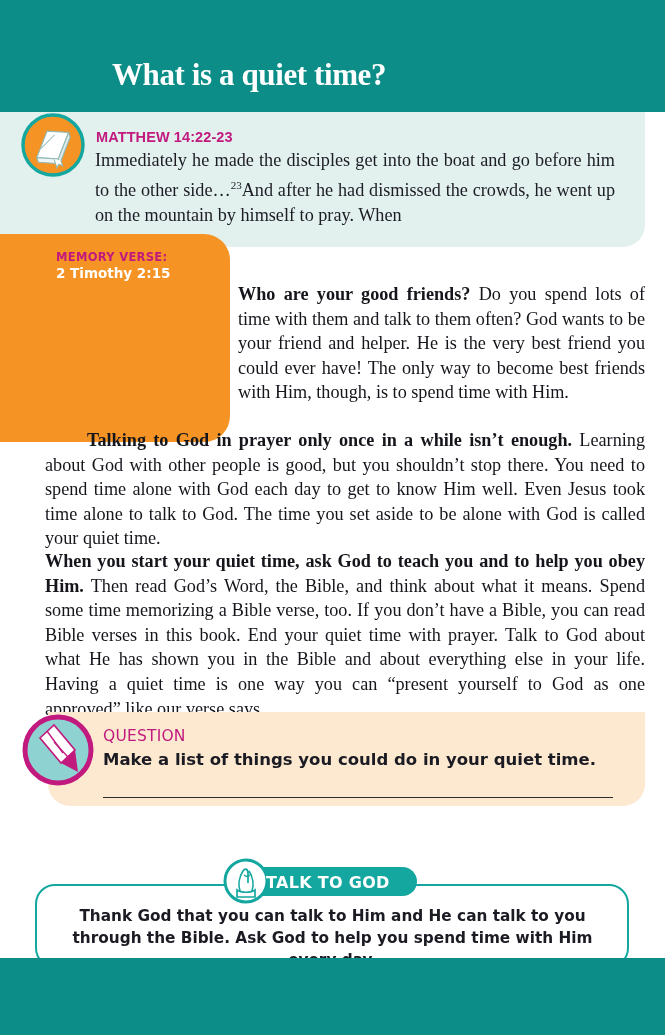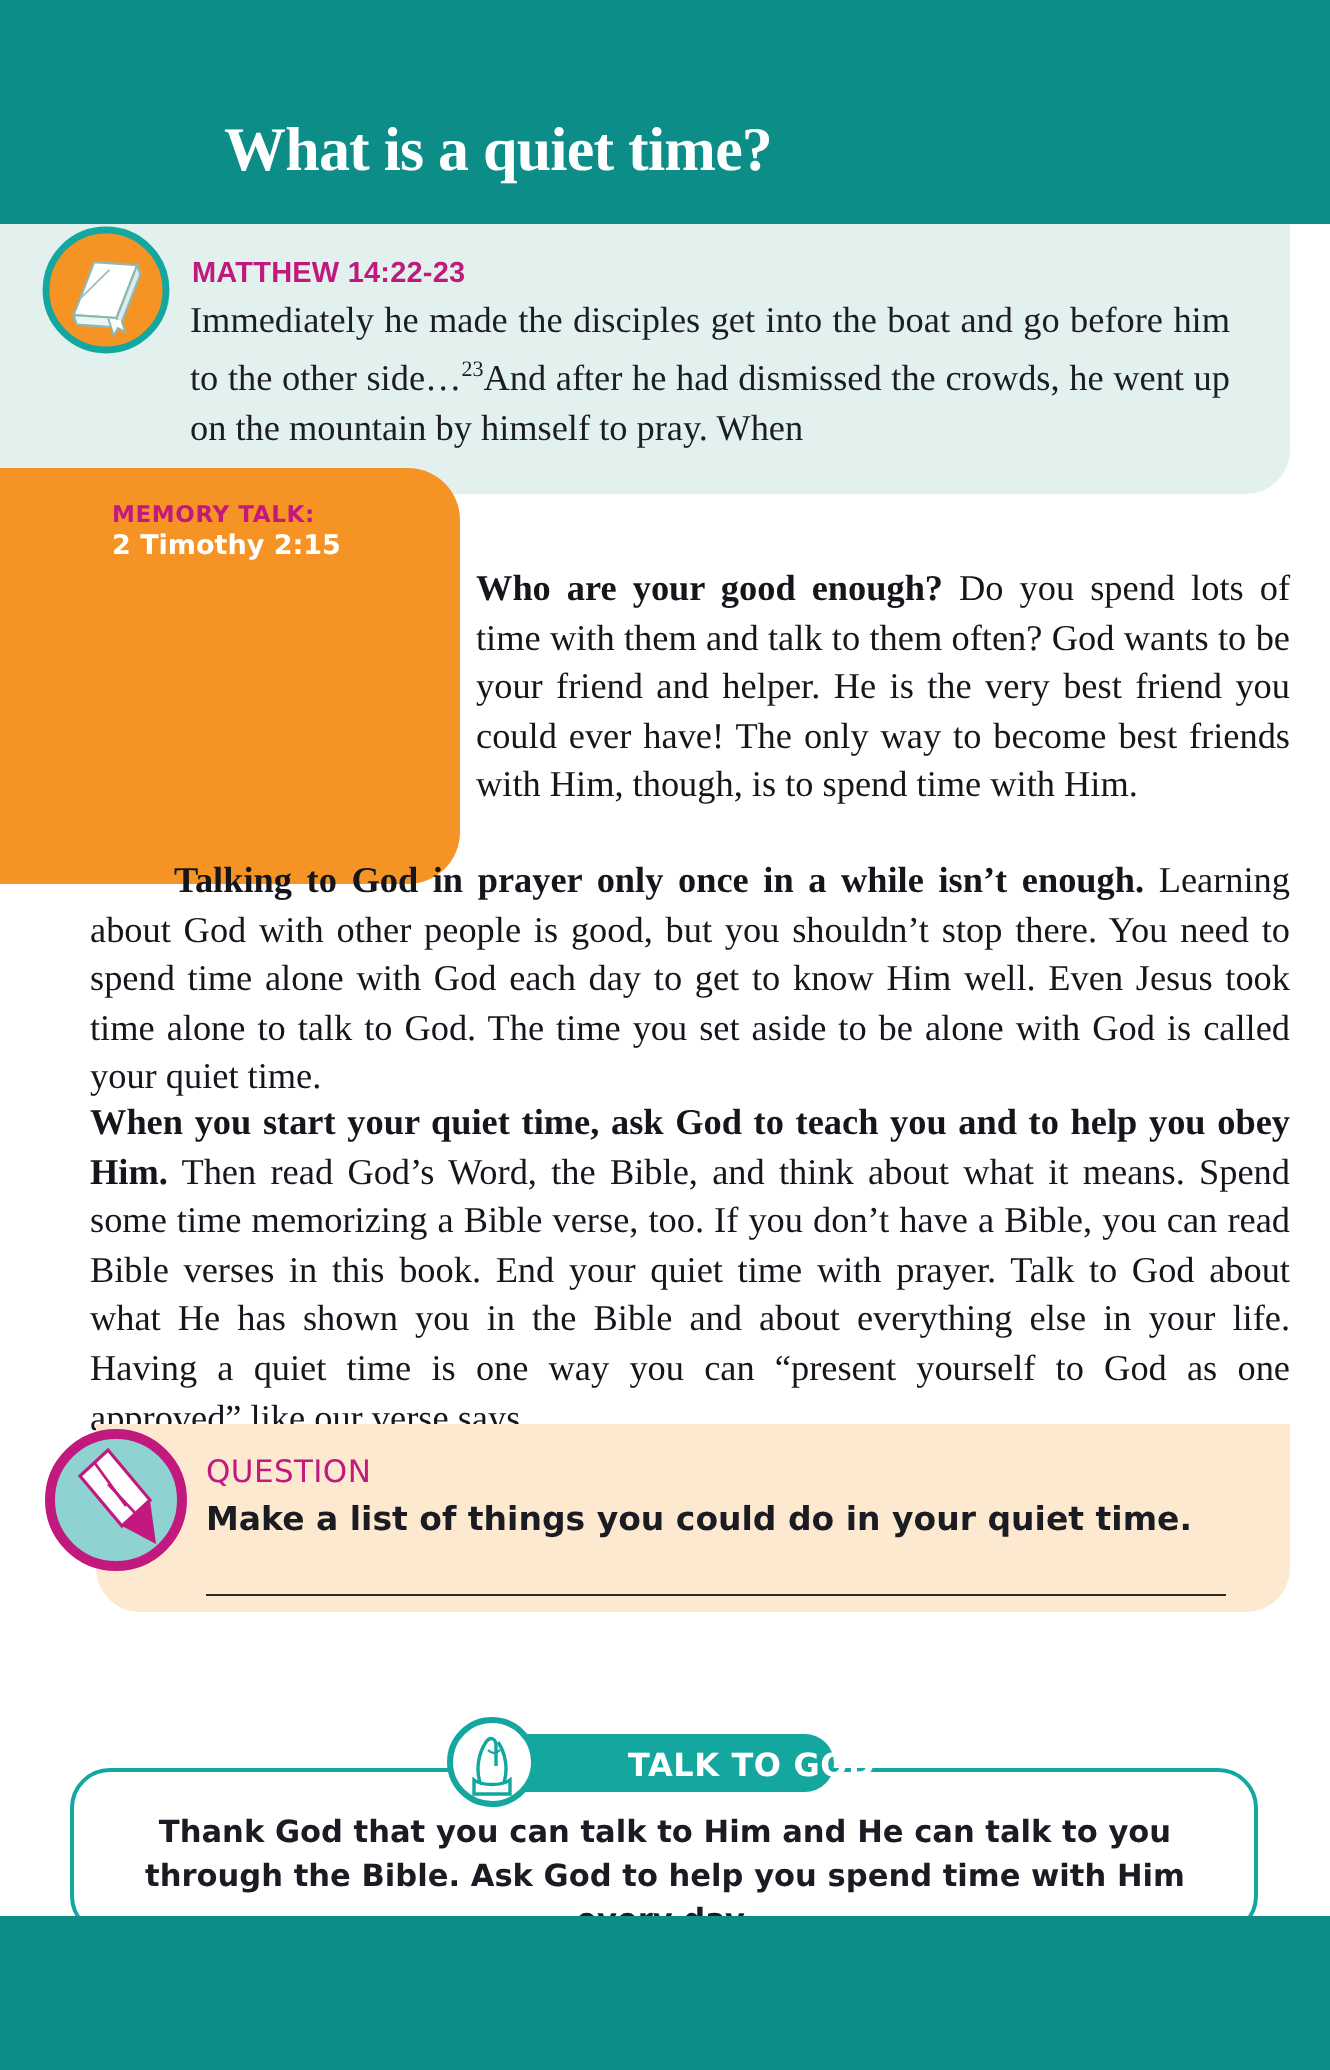--- a/index.html
+++ b/index.html
@@ -124,21 +124,20 @@
   }
   .ttg-pill {
     position: absolute; left: 225px; top: 867px; width: 192px; height: 29px;
     background: #13a7a0; border-radius: 14.5px;
   }
   .ttg-pill-label {
     position: absolute; left: 266px; top: 873px; width: 150px;
     font-family: "DejaVu Sans", sans-serif;
     font-size: 16px; font-weight: bold; letter-spacing: 0.3px;
     color: #ffffff;
-    margin-left: 48px;
   }
   .ttg-icon { position: absolute; left: 222px; top: 857px; width: 48px; height: 48px; }
   .ttg-text {
     position: absolute; left: 60px; top: 905px; width: 545px;
     font-family: "DejaVu Sans", sans-serif;
     font-size: 15.3px; line-height: 22px; font-weight: bold;
     color: #1b1b23; text-align: center;
   }
 
   
@@ -167,24 +166,24 @@
     </g>
   </svg>
   <div class="scripture-ref">MATTHEW 14:22-23</div>
   <div class="scripture-text">
     <span>Immediately he made the disciples get into the boat and go</span>
     <span>before him to the other side…</span><sup>23</sup><span>And after he had dismissed the</span>
     <span>crowds, he went up on the mountain by himself to pray. When</span>
   </div>
 
   <div class="memory-box"></div>
-  <div class="memory-label">MEMORY TALK:</div>
+  <div class="memory-label">MEMORY VERSE:</div>
   <div class="memory-ref">2 Timothy 2:15</div>
 
-  <p class="para p1"><b>Who are your good enough?</b><span> Do you spend lots of time with them and talk to them often? God wants to be your friend and helper. He is the very best friend you could ever have! The only way to become best friends with Him, though, is to spend time with Him.</span></p>
+  <p class="para p1"><b>Who are your good friends?</b><span> Do you spend lots of time with them and talk to them often? God wants to be your friend and helper. He is the very best friend you could ever have! The only way to become best friends with Him, though, is to spend time with Him.</span></p>
   <p class="para p2"><b>Talking to God in prayer only once in a while isn’t enough.</b><span> Learning about God with other people is good, but you shouldn’t stop there. You need to spend time alone with God each day to get to know Him well. Even Jesus took time alone to talk to God. The time you set aside to be alone with God is called your quiet time.</span></p>
   <p class="para p3"><b>When you start your quiet time, ask God to teach you and to help you obey Him.</b><span> Then read God’s Word, the Bible, and think about what it means. Spend some time memorizing a Bible verse, too. If you don’t have a Bible, you can read Bible verses in this book. End your quiet time with prayer. Talk to God about what He has shown you in the Bible and about everything else in your life. Having a quiet time is one way you can “present yourself to God as one approved” like our verse says.</span></p>
 
   <div class="question-box"></div>
   <div class="question-box-top"></div>
   <svg class="question-icon" viewBox="0 0 80 80">
     <circle cx="40" cy="40" r="33" fill="#8fd2d2" stroke="#c2197f" stroke-width="5"></circle>
     <g>
       <path d="M22 28 L36 15 L57 40 L43 53 Z" fill="#ffffff" stroke="#c2197f" stroke-width="1.6"></path>
       <path d="M29 21 L45 43" stroke="#c2197f" stroke-width="1.4" fill="none"></path>

